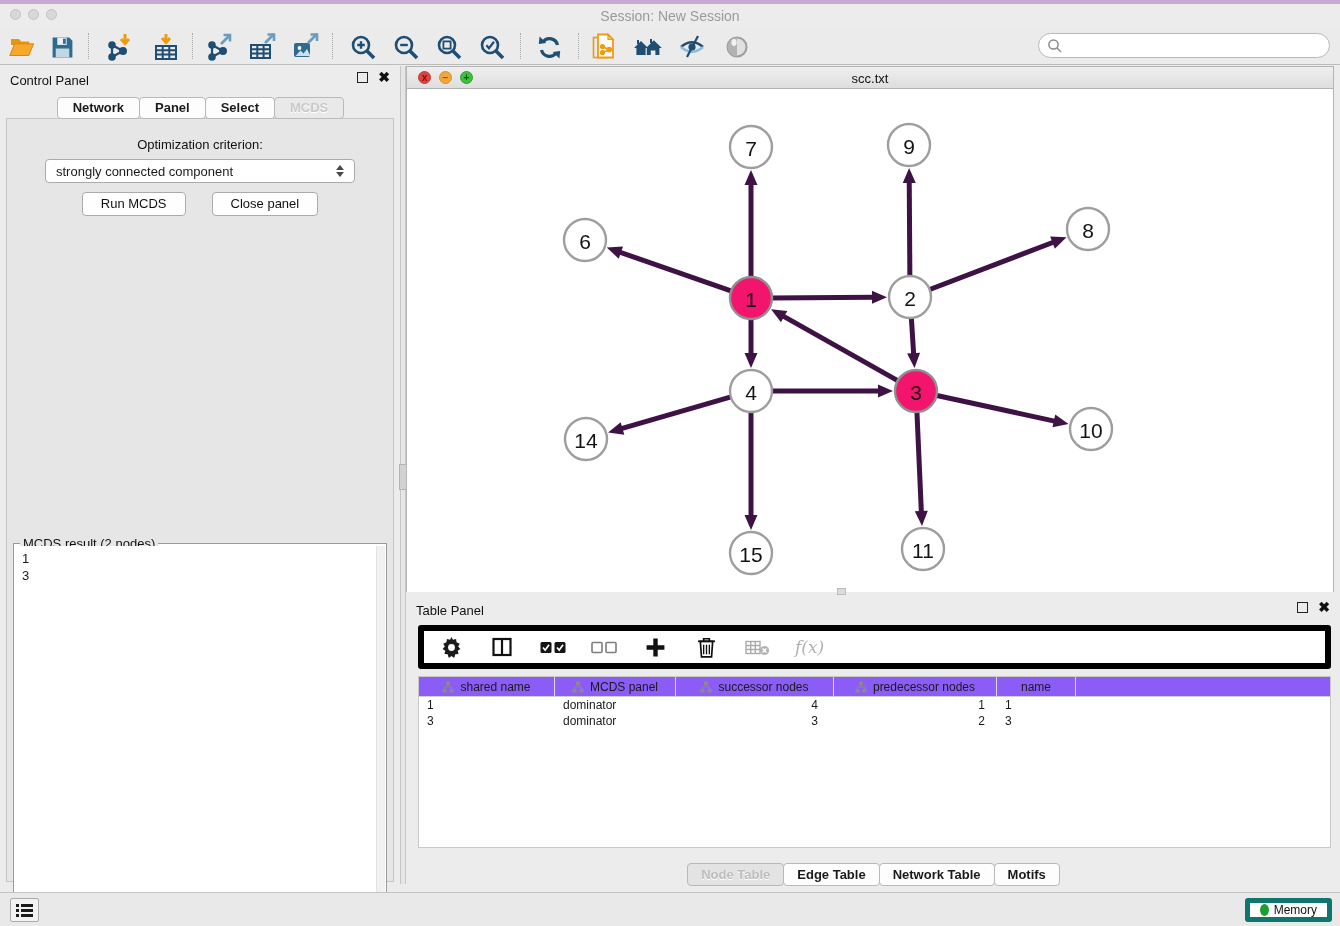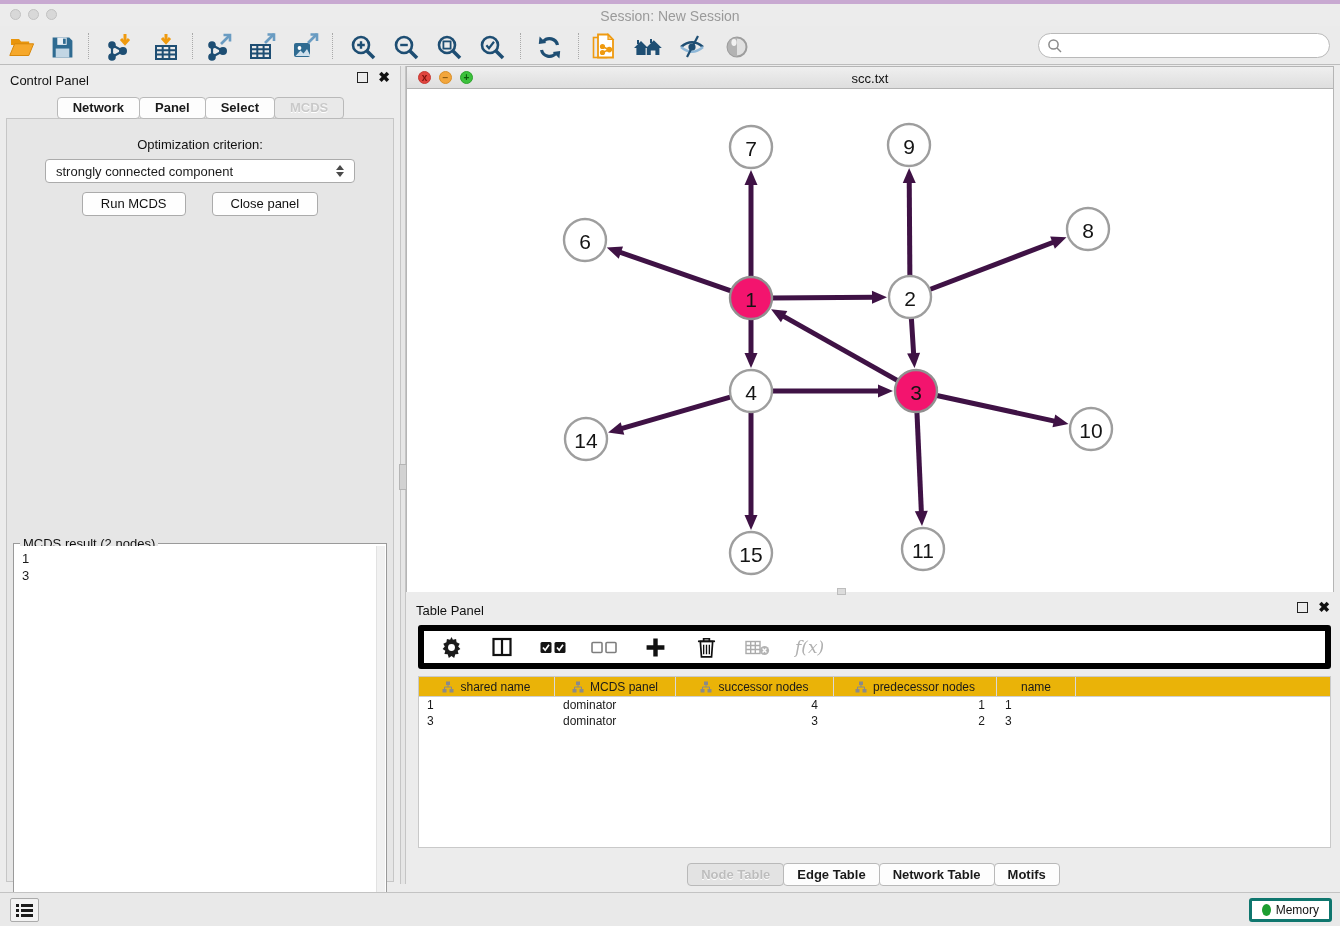--- a/index.html
+++ b/index.html
@@ -55,36 +55,36 @@
   .net-title { position:absolute; left:0; width:100%; top:4px; text-align:center; font-size:13px; color:#111; }
   .net-canvas { position:absolute; left:0; top:22px; width:926px; height:503px; background:#fff; }
   .net-grip { position:absolute; left:430px; bottom:-4px; width:9px; height:7px; background:#dcdcdc; border:1px solid #bdbdbd; }
 
   
   .table-panel { position:absolute; left:406px; top:596px; width:934px; height:292px; background:#ececec; }
   .tp-toolbar { position:absolute; left:12px; top:29px; width:913px; height:44px; background:#fff; border:6px solid #000000; border-radius:3px; display:flex; align-items:center; gap:25px; padding-left:14px; }
   .tp-icon { width:26px; height:24px; display:flex; align-items:center; justify-content:center; }
   .fx-label { font-family:"DejaVu Serif", serif; font-style:italic; font-size:17px; color:#b0b0b0; }
   .tp-table { position:absolute; left:12px; top:80px; width:913px; height:172px; background:#fff; border:1px solid #c9c9c9; overflow:hidden; }
-  .thead { display:flex; height:20px; background:#eab308; border-bottom:1px solid #cfcfcf; }
+  .thead { display:flex; height:20px; background:#8b5cf6; border-bottom:1px solid #cfcfcf; }
   .th { display:flex; align-items:center; justify-content:center; gap:6px; font-size:12px; color:#1a1a1a; border-right:1px solid #d9d9d9; height:100%; }
   .tree-icon { display:flex; }
   .tr { display:flex; height:16px; align-items:center; }
   .td { font-size:12px; height:100%; line-height:16px; }
   .td.a-left { padding-left:8px; text-align:left; }
   .td.a-right { padding-right:16px; text-align:right; }
   .td.a-right2 { padding-right:12px; text-align:right; }
   .bt-tabs { position:absolute; left:0; width:100%; top:267px; display:flex; justify-content:center; }
   .bt-tab { height:23px; line-height:21px; padding:0 13px; background:#fdfdfd; border:1px solid #b9b9b9; border-radius:4px; margin-right:-1px; font-size:13px; font-weight:bold; color:#1a1a1a; }
   .bt-tab.active { background:#e3e3e3; color:#bdbdbd; text-shadow:0 1px 0 #fff; }
 
   
   .statusbar { position:absolute; left:0; top:892px; width:1340px; height:34px; background:#e9e9e9; border-top:1px solid #c3c3c3; }
   .list-btn { position:absolute; left:10px; top:5px; width:29px; height:24px; background:#f2f2f2; border:1px solid #ababab; border-radius:2px; display:flex; align-items:center; justify-content:center; }
-  .memory-btn { position:absolute; right:8px; top:5px; height:24px; background:#fff; border:3px solid #0f766e; border-radius:3px; display:flex; align-items:center; gap:5px; padding:7px 10px; font-size:12px; color:#111; }
+  .memory-btn { position:absolute; right:8px; top:5px; height:24px; background:#fff; border:5px solid #0f766e; border-radius:3px; display:flex; align-items:center; gap:5px; padding:7px 10px; font-size:12px; color:#111; }
   .mem-dot { width:9px; height:12px; border-radius:50%; background:#1d9e31; }
 </style>
 </head>
 <body>
 
 <div class="purple-strip"></div>
 <div class="titlebar">
   <div class="win-dots">
     <div class="win-dot"></div>
     <div class="win-dot"></div>

